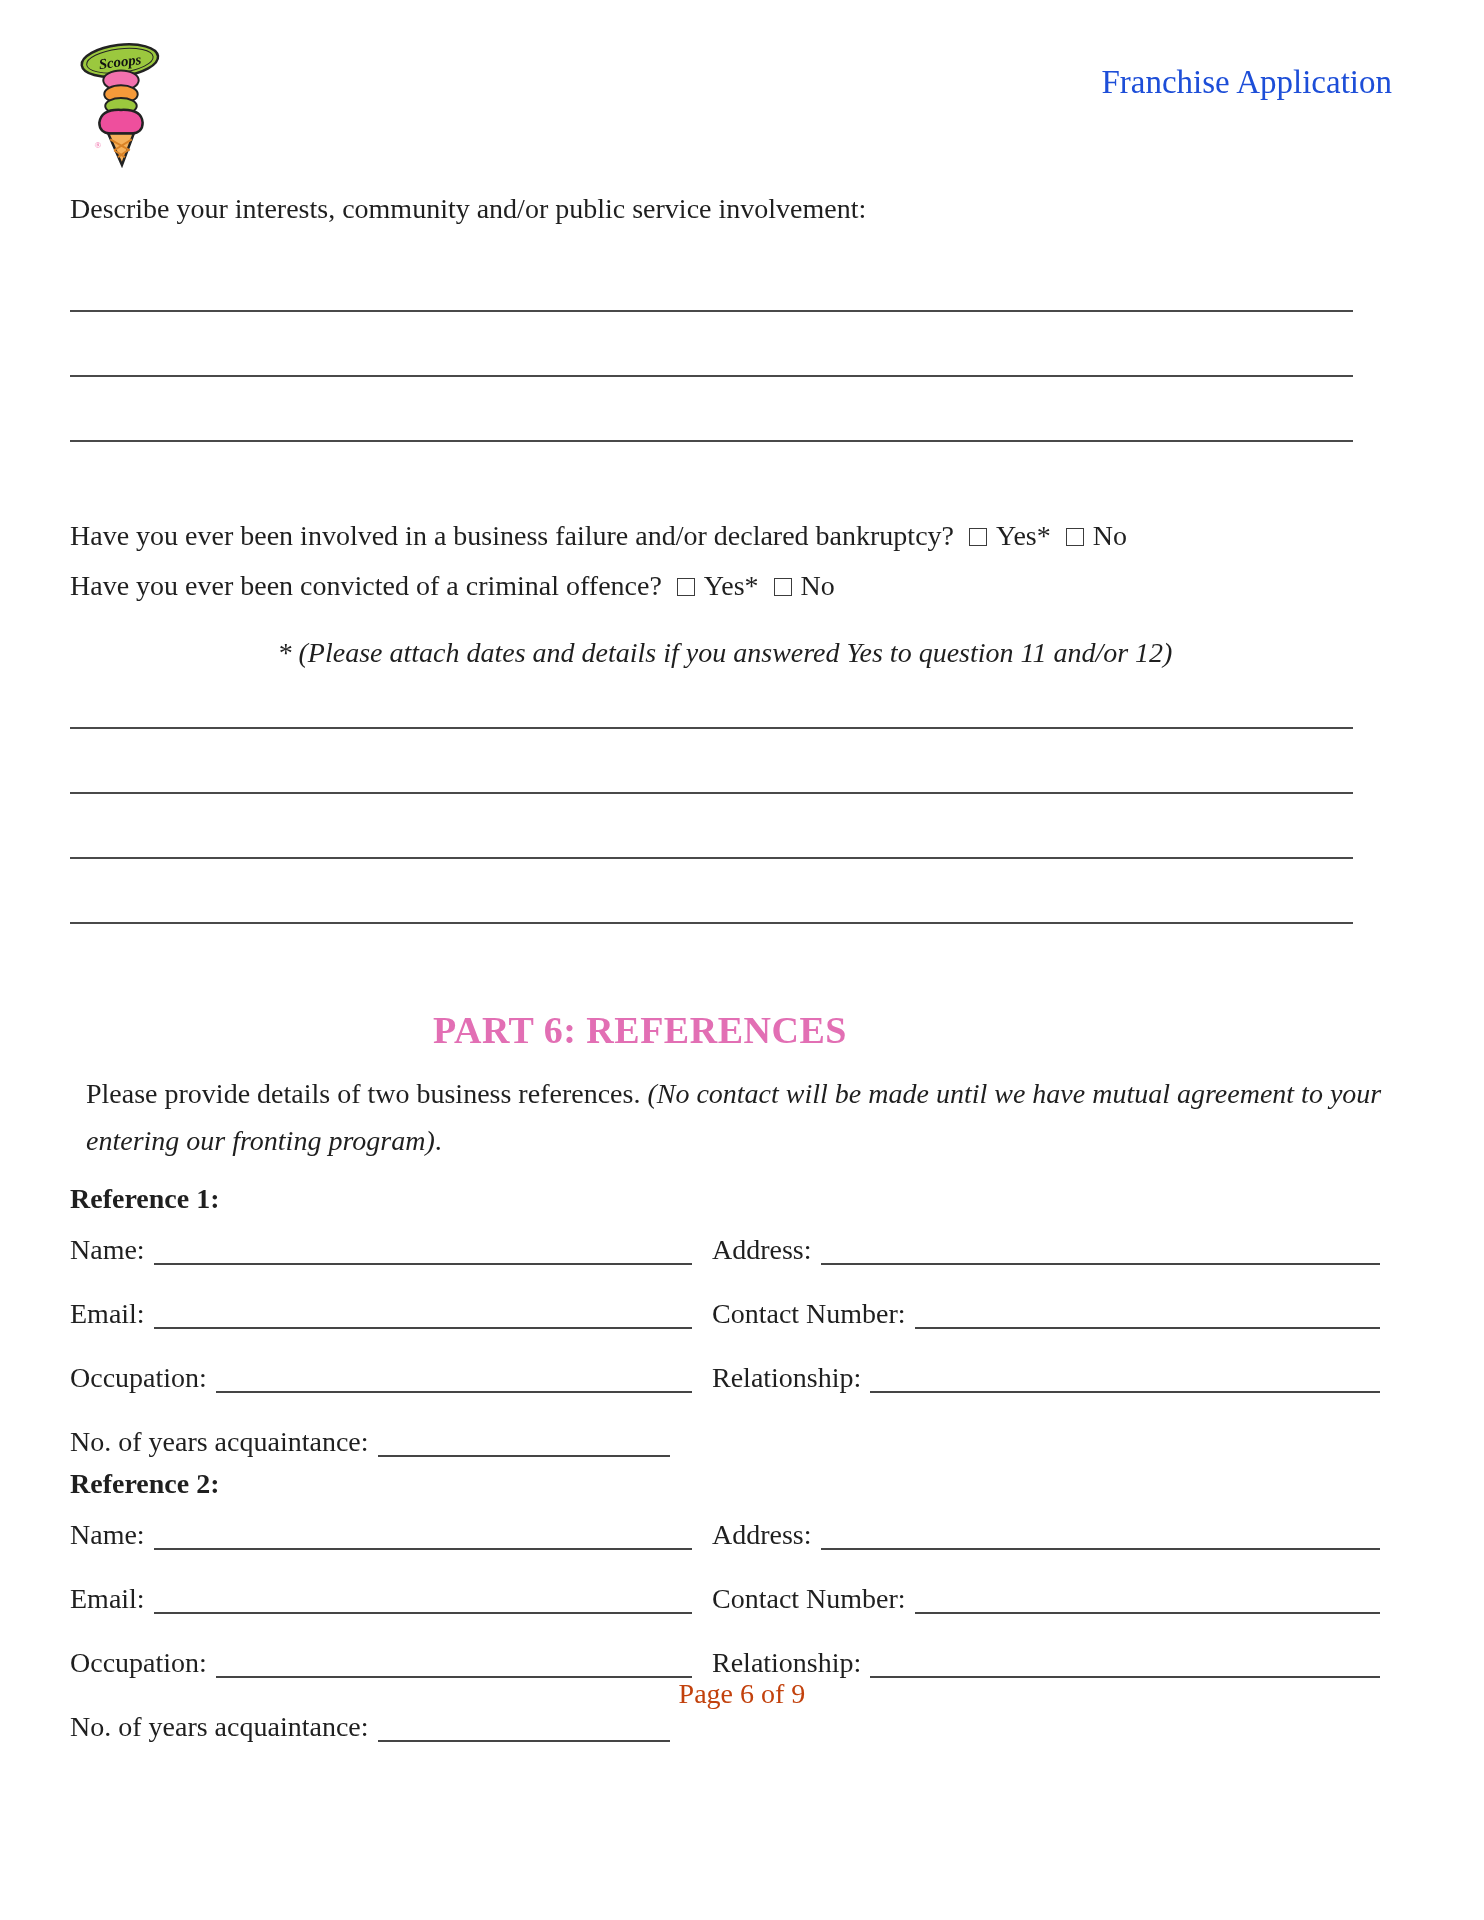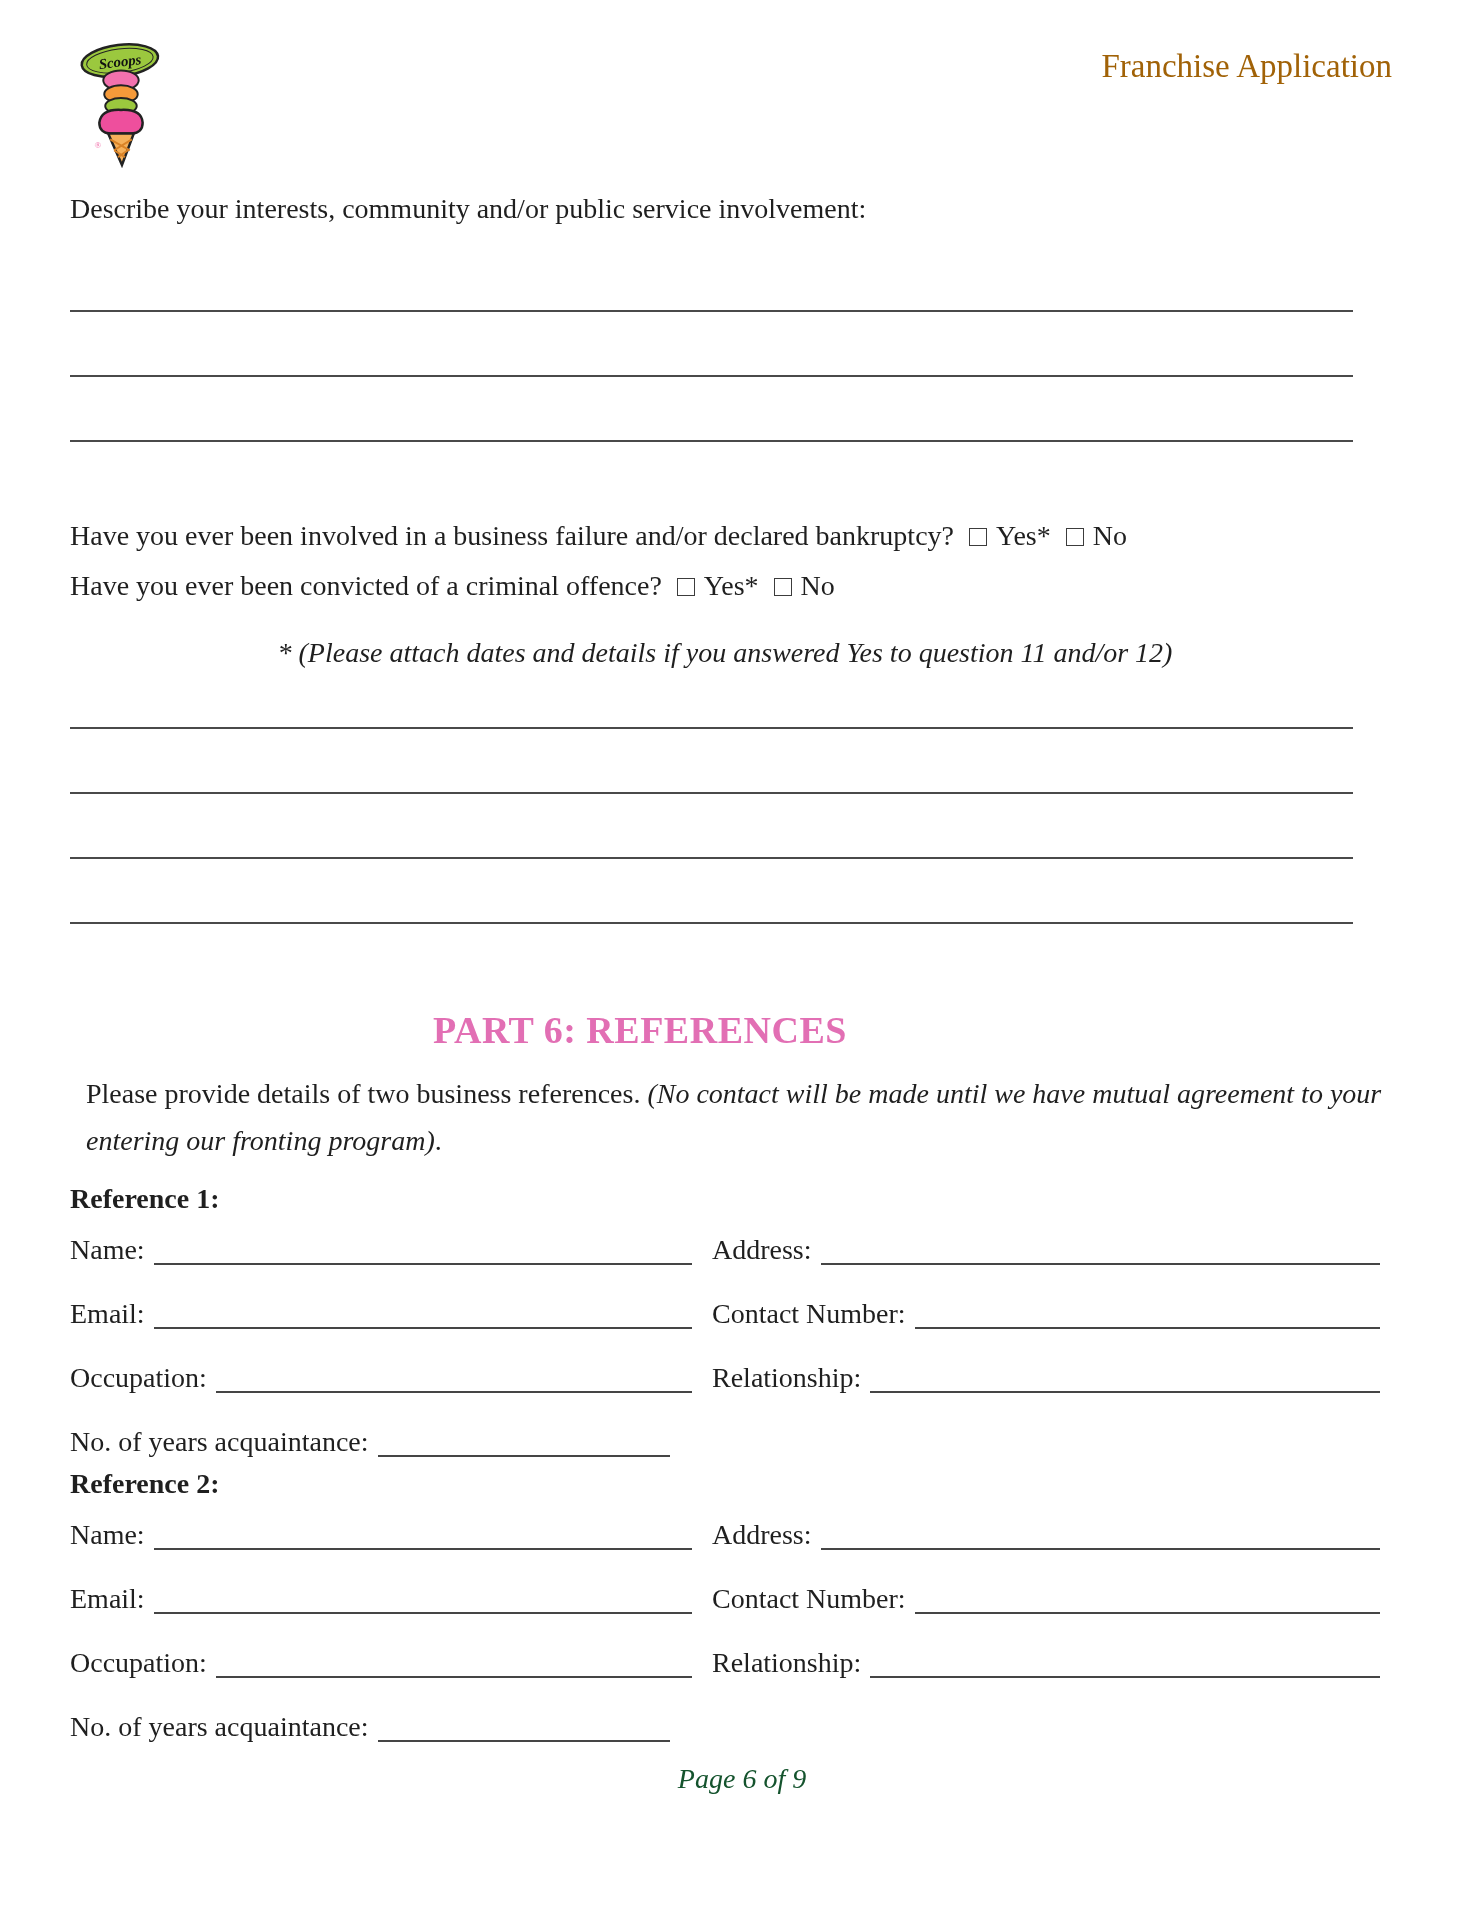--- a/index.html
+++ b/index.html
@@ -8,22 +8,22 @@
     width:1484px; height:1920px;
     background:#ffffff;
     font-family:"Liberation Serif", serif;
     color:#1f1f1f;
     font-size:28px;
     margin:0 auto;
     overflow:hidden;
   }
   .logo { position:absolute; left:70px; top:40px; width:100px; height:128px; }
   .doc-title {
-    position:absolute; top:48px; right:92px;
-    font-size:33px; color:#a16207; white-space:nowrap;
+    position:absolute; top:64px; right:92px;
+    font-size:33px; color:#1d4ed8; white-space:nowrap;
   }
   .q-label { position:absolute; left:70px; white-space:nowrap; }
   .q10 { top:193px; }
   .q11 { top:505px;margin-top:15px; }
   .q12 { top:570px; }
   .checkbox {
     display:inline-block; width:16px; height:16px;
     border:1.5px solid #3c3c3c; background:#fff;
     margin:0 9px 0 15px; vertical-align:-1px;
   }
@@ -50,22 +50,22 @@
   .ref-heading { font-weight:bold; height:36px; }
   .ref-row { display:flex; height:30px; margin-top:34px; }
   .ref-row.first { margin-top:16px; }
   .field { display:flex; align-items:flex-end; }
   .field-left  { width:622px; margin-right:20px; }
   .field-right { flex:1; }
   .flabel { white-space:nowrap; line-height:30px; }
   .fill-line { flex:1; border-bottom:2px solid #454545; margin-left:9px; height:28px; }
   .fill-line.short { flex:none; width:292px; }
   .footer {
-    position:absolute; left:0; top:1763px; width:100%;
-    text-align:center; color:#14532d;font-style:italic;
+    position:absolute; left:0; top:1678px; width:100%;
+    text-align:center; color:#c2410c;
   }
 </style>
 </head>
 <body>
 
 <div class="page">
 
   <div class="logo">
     <svg viewBox="0 0 100 130" width="100" height="128">
       <g transform="rotate(-7 50 22)">

